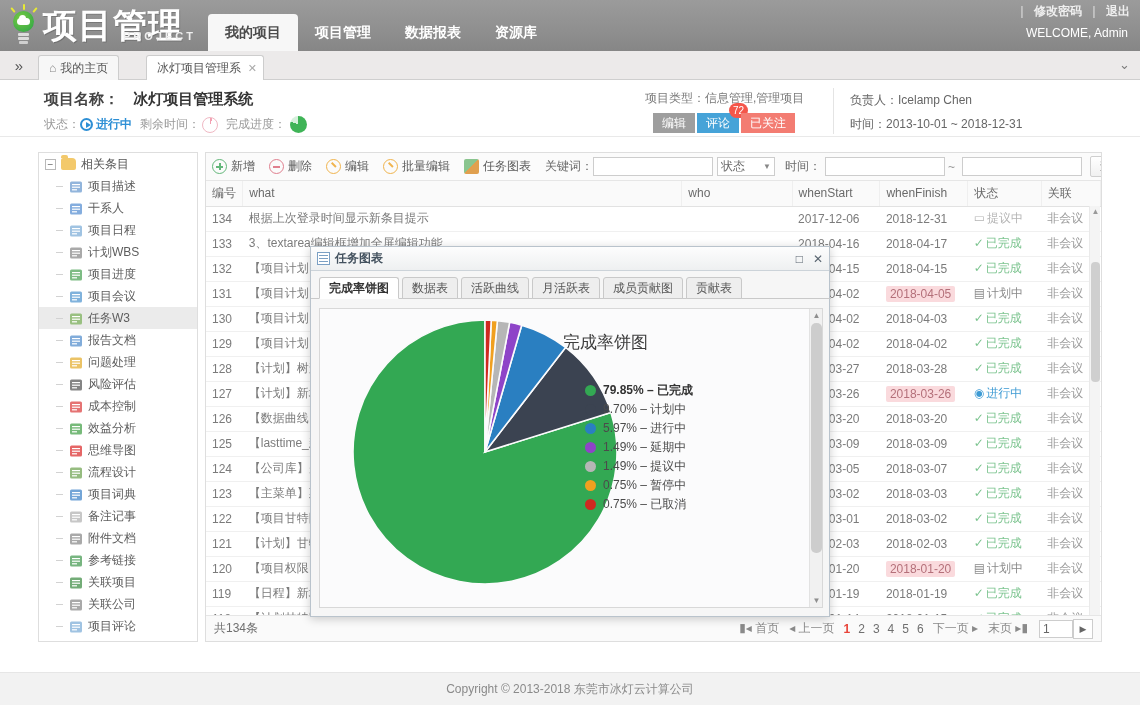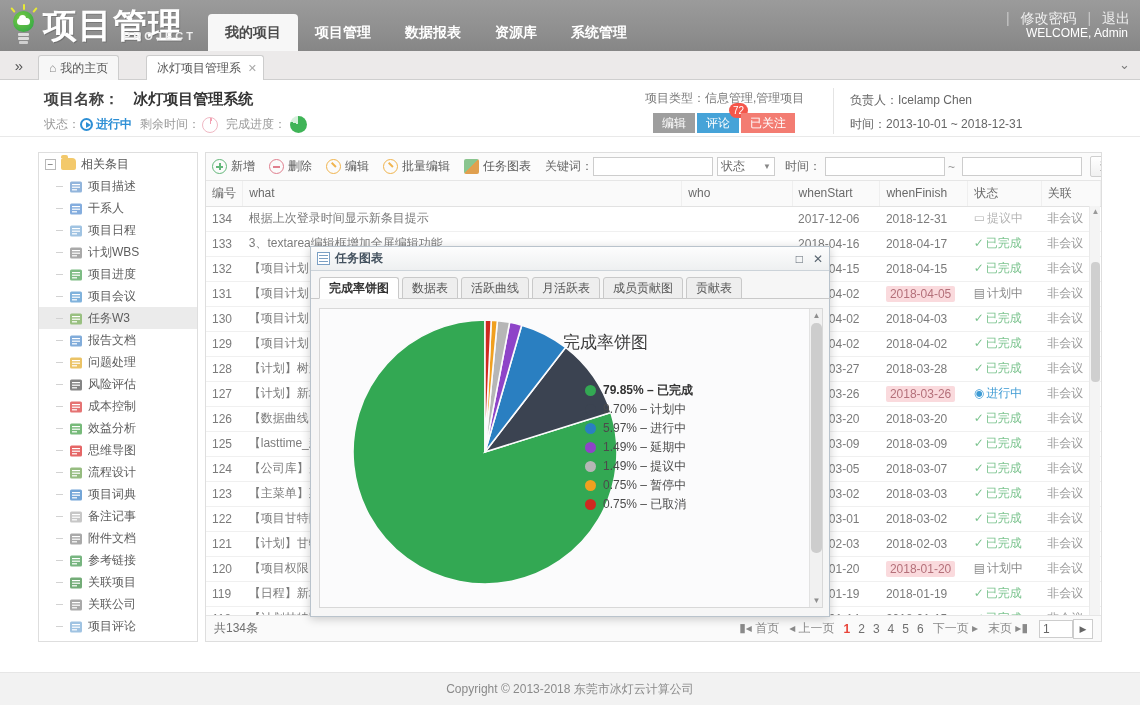--- a/index.html
+++ b/index.html
@@ -29,21 +29,21 @@
   .logo-bulb .base3{position:absolute;left:11px;top:37px;width:9px;height:3px;background:#cfcfcf;border-radius:1px;}
   .logo-cn{font-size:34px;font-weight:bold;color:#ffffff;letter-spacing:1px;line-height:34px;
      text-shadow:1px 1px 0 rgba(0,0,0,.18);}
   .logo-sub{position:absolute;left:123px;top:30px;font-size:11px;letter-spacing:3px;color:#efefef;font-weight:bold;}
 
   .mainnav{position:absolute;left:208px;top:14px;height:37px;display:flex;align-items:flex-end;}
   .mainnav .tab{height:37px;line-height:37px;padding:0 17px;font-size:14px;font-weight:bold;color:#fff;
      cursor:pointer;white-space:nowrap;}
   .mainnav .tab.active{background:#f7f7f7;color:#4c4c4c;border-radius:4px 4px 0 0;}
 
-  .toplinks{position:absolute;right:10px;top:10px;font-size:14px;color:#efefef;}
+  .toplinks{position:absolute;right:10px;top:3px;font-size:12px;color:#efefef;font-weight:bold;}
   .toplinks span{cursor:pointer;}
   .toplinks .sep{color:#c9c9c9;margin:0 7px;}
   .welcome{position:absolute;right:12px;top:26px;font-size:12px;color:#ffffff;}
 
   
   .tabstrip{position:absolute;left:0;top:51px;width:1140px;height:29px;background:#eceaea;
      border-bottom:1px solid #cfcfcf;}
   .expander{position:absolute;left:8px;top:5px;width:22px;height:20px;color:#555;font-size:15px;
      text-align:center;line-height:20px;cursor:pointer;}
   .pgtab{position:absolute;top:4px;height:25px;line-height:24px;background:#f7f7f7;
@@ -202,21 +202,20 @@
     </div>
     <div class="logo-cn">项目管理</div>
   </div>
   <div class="logo-sub">PROJECT</div>
 
   <div class="mainnav">
     <div class="tab active">我的项目</div>
     <div class="tab">项目管理</div>
     <div class="tab">数据报表</div>
     <div class="tab">资源库</div>
-    <div class="tab">系统管理</div>
   </div>
 
   <div class="toplinks">
     <span class="sep">|</span>
     <span>修改密码</span>
     <span class="sep">|</span>
     <span>退出</span>
   </div>
   <div class="welcome">WELCOME, Admin</div>
 </div>

